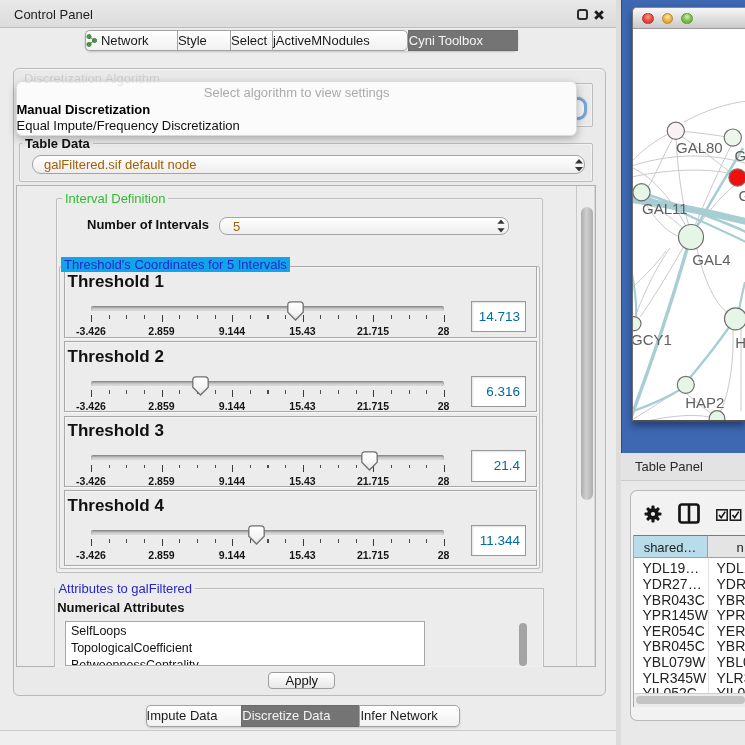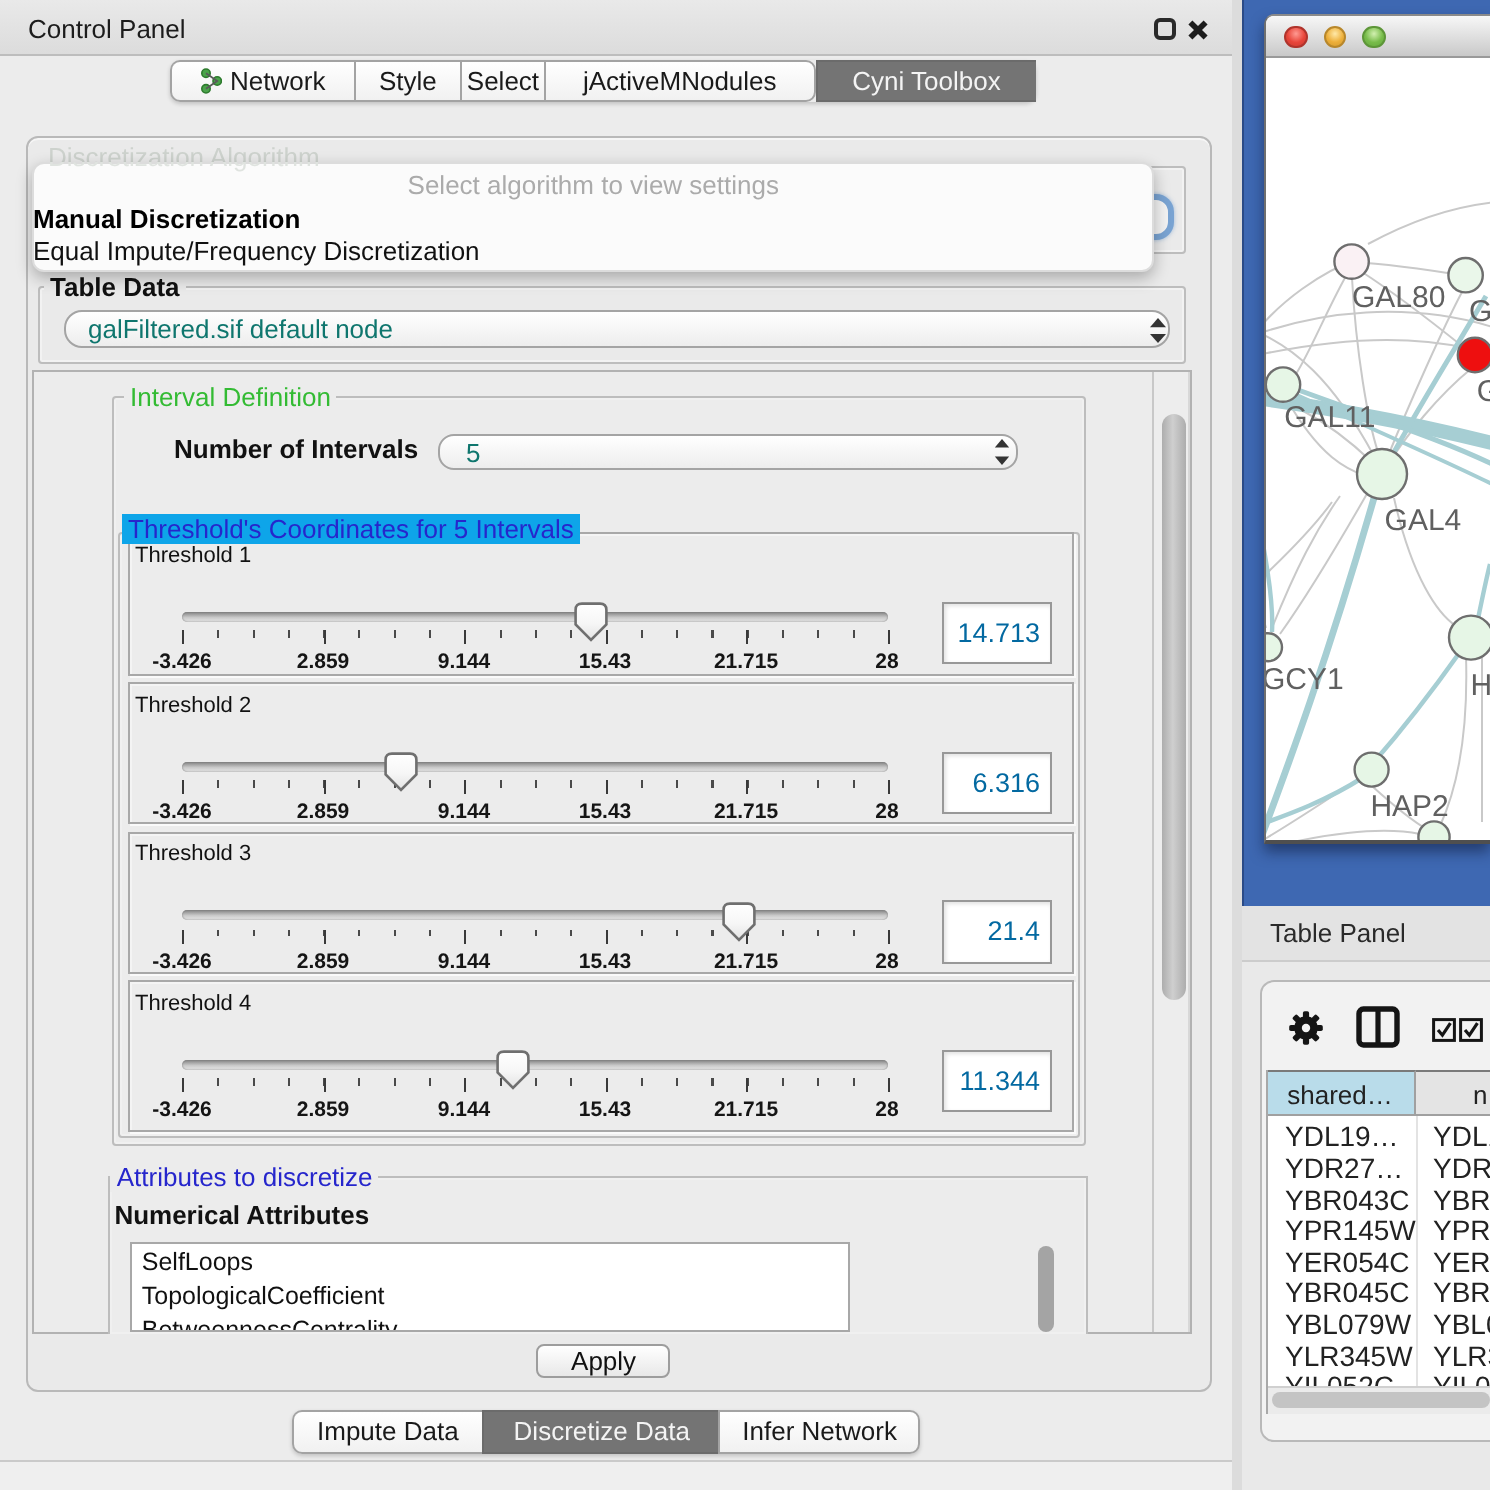--- a/index.html
+++ b/index.html
@@ -1,20 +1,20 @@
 <!DOCTYPE html>
 <html><head>
 <meta charset="utf-8">
 <style>
   * { margin:0; padding:0; box-sizing:border-box; }
   html,body { width:745px; height:745px; overflow:hidden; }
   body { font-family:"Liberation Sans", sans-serif; background:#ececec; position:relative; }
   .abs { position:absolute; }
   .b13 { font-size:13px; font-weight:bold; color:#111; }
-  .r13 { font-size:13px; color:#0f766e; }
+  .r13 { font-size:13px; color:#a16207; }
 </style>
 </head>
 <body>
 
 <div class="abs" style="left:0;top:0;width:616px;height:745px;background:#ececec;"></div>
 
 <div class="abs" style="left:0;top:0;width:616px;height:28px;background:linear-gradient(#e9e9e9,#dcdcdc);border-bottom:1px solid #bdbdbd;"></div>
 <div class="abs r13" style="left:14px;top:7px;color:#1c1c1c;">Control Panel</div>
 <div class="abs" style="left:577px;top:9px;width:11px;height:11px;border:2px solid #2a2a2a;border-radius:3px;"></div>
 <svg class="abs" style="left:592px;top:8px;" width="14" height="14" viewBox="0 0 14 14">
@@ -29,21 +29,21 @@
         <circle cx="8.6" cy="6.5" r="2.1" fill="#4aa34a" stroke="#2d7a2d" stroke-width="0.8"></circle>
         <path d="M3 2.6 L8.6 6.5 L3 10.4" stroke="#5a5a5a" stroke-width="0.9" fill="none"></path>
       </svg>
     Network</div>
   <div class="tab" style="width:53.1px;">Style</div>
   <div class="tab" style="width:42px;">Select</div>
   <div class="tab" style="width:135.8px;border-radius:0 5px 5px 0;border-right:1px solid #a3a3a3;">jActiveMNodules</div>
   <div class="tab tabdark" style="width:109.9px;">Cyni Toolbox</div>
 </div>
 <style>
-.tab { height:21px; background:linear-gradient(#ffffff,#f1f1f1); border:1px solid #a3a3a3; border-right:none; font-size:13px; color:#1a1a1a; display:flex; align-items:center; justify-content:center; }
+.tab { height:21px; background:linear-gradient(#ffffff,#f1f1f1); border:1px solid #a3a3a3; border-right:none; font-size:13px; color:#1a1a1a; display:flex; align-items:center; }
 .tabdark { background:#747474; color:#f4f4f4; border-color:#6b6b6b; }
 </style>
 
 <div class="abs" style="left:12.5px;top:68px;width:593px;height:628px;background:#eaeaea;border:1px solid #b9b9b9;border-radius:6px;box-shadow:inset 0 1px 0 #f6f6f6;"></div>
 
 <div class="abs" style="left:22px;top:83px;width:570.5px;height:43.5px;border:1px solid #bdbdbd;border-radius:2px;box-shadow:inset 0 0 0 1px #f2f2f2;"></div>
 
 <div class="abs" style="left:540px;top:97px;width:47px;height:22.5px;border-radius:9px;border:3px solid rgba(80,136,199,0.75);background:#f2f2f2;box-shadow:0 0 2px rgba(80,136,199,0.5);"></div>
 
 <div class="abs" style="left:19px;top:142.5px;width:574px;height:39px;border:1px solid #bdbdbd;border-radius:2px;box-shadow:inset 0 0 0 1px #f2f2f2;"></div>
@@ -184,31 +184,31 @@
             <stop offset="1" stop-color="#e3e3e3"></stop>
           </linearGradient>
         </defs>
         <path d="M4 0.8 L13 0.8 Q16.2 0.8 16.2 4 L16.2 11.2 L8.5 19 L0.8 11.2 L0.8 4 Q0.8 0.8 4 0.8 Z" fill="url(#tg3)" stroke="#6f6f6f" stroke-width="1.3"></path>
       </svg>
       <div class="vbox">11.344</div>
     </div>
   </div>
 <style>
 .trow { position:absolute; left:63.5px; width:473px; height:71.5px; border:1px solid #a8a8a8; box-shadow:inset 1px 1px 0 #f4f4f4, 1px 1px 0 #fafafa; background:#ececec; }
-.ttitle { position:absolute; left:3px; top:4.5px; font-size:11px; font-weight:normal; color:#111; }
+.ttitle { position:absolute; left:3px; top:4.5px; font-size:17px; font-weight:bold; color:#111; }
 .track { position:absolute; left:26px; top:38.5px; width:353px; height:5px; border-radius:3px; background:linear-gradient(#838383,#c9c9c9 55%,#e8e8e8); box-shadow:inset 0 0 1px #777; }
 .minticks { position:absolute; left:26px; top:48px; width:354px; height:3.5px; background:repeating-linear-gradient(90deg,#4a4a4a 0 1px,transparent 1px 17.65px); }
 .majtick { position:absolute; top:48px; width:1px; height:7px; background:#3a3a3a; }
 .tlab { position:absolute; transform:translateX(-50%); font-size:10.5px; font-weight:bold; color:#151515; white-space:nowrap; }
 .vbox { position:absolute; left:406px; top:33.5px; width:55.5px; height:31.5px; background:#fff; border:1px solid #989898; box-shadow:inset 1px 1px 2px rgba(0,0,0,0.12); font-size:13.5px; color:#0369a1; text-align:right; line-height:29px; padding-right:5px; }
 .thumb { position:absolute; top:34px; }
 </style>
 
 <div class="abs" style="left:53.6px;top:587.5px;width:490px;height:79px;border:1px solid #bdbdbd;border-top-width:1px;box-shadow:inset 0 0 0 1px #f0f0f0;border-bottom:none;"></div>
-<div class="abs" style="left:55.4px;top:581px;font-size:13px;color:#2626cc;background:#ececec;padding:0 3px;">Attributes to discretize</div>
+<div class="abs" style="left:55.4px;top:581px;font-size:13px;color:#2626cc;background:#ececec;padding:0 3px;">Attributes to galFiltered</div>
 <div class="abs b13" style="left:57.2px;top:600px;">Numerical Attributes</div>
 <div class="abs" style="left:64.9px;top:620.5px;width:360px;height:45.5px;background:#fff;border:1px solid #a8a8a8;overflow:hidden;">
   <div style="font-size:12.5px;color:#111;padding-left:5px;line-height:17px;margin-top:1px;">SelfLoops<br>TopologicalCoefficient<br>BetweennessCentrality</div>
 </div>
 <div class="abs" style="left:518.8px;top:622.5px;width:8.7px;height:43.5px;border-radius:4.5px;background:#a4a4a4;"></div>
 
 <div class="abs" style="left:268.3px;top:671.8px;width:67px;height:17.5px;border:1px solid #9d9d9d;border-radius:4px;background:linear-gradient(#ffffff,#e8e8e8);text-align:center;font-size:13px;color:#111;line-height:16px;">Apply</div>
 
 <div class="abs" style="left:145.6px;top:705px;height:21.5px;display:flex;box-shadow:0 1px 2px rgba(0,0,0,0.18);border-radius:5px;">
   <div class="tab" style="height:21.5px;width:95.7px;border-radius:5px 0 0 5px;">Impute Data</div>

